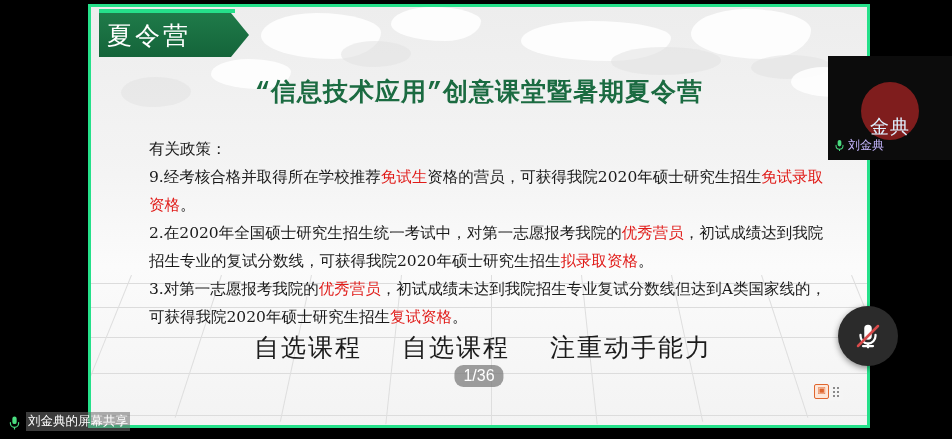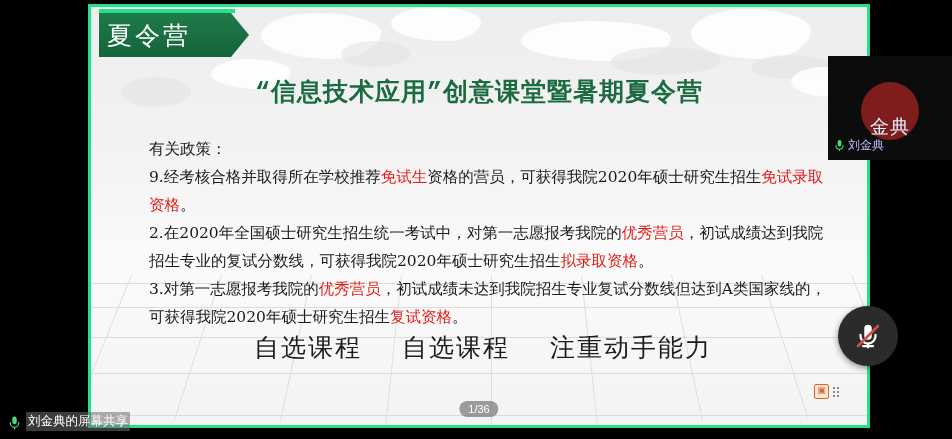--- a/index.html
+++ b/index.html
@@ -45,22 +45,22 @@
              font-family:"DejaVu Serif","Liberation Serif",serif;}
   #body-copy .para{margin:0 0 0 16px;}
   #body-copy .hi{color:#e01b18;}
 
   
   #slogans{position:absolute;left:0;right:0;top:324px;display:flex;justify-content:center;gap:40px;
            color:#1c1c1c;font-size:25px;letter-spacing:2px;
            font-family:"DejaVu Serif","Liberation Serif",serif;padding-left:8px;}
 
   
-  #page-indicator{position:absolute;left:50%;transform:translateX(-50%);top:394px;
-                  background:rgba(120,120,120,.72);color:#fff;font-size:11px;
+  #page-indicator{position:absolute;left:50%;transform:translateX(-50%);top:358px;
+                  background:rgba(120,120,120,.72);color:#fff;font-size:16px;
                   padding:2px 9px;border-radius:9px;}
 
   
   #app-chip{position:absolute;right:24px;bottom:24px;display:flex;align-items:center;gap:4px;
             background:rgba(245,245,245,.85);padding:2px 4px;border-radius:2px;}
   #app-chip .glyph{width:13px;height:13px;border:1.5px solid #e0662e;border-radius:2px;
                    color:#e0662e;font-size:9px;line-height:11px;text-align:center;background:#fde7da;}
   #app-chip .dots{display:grid;grid-template-columns:2px 2px;gap:2px;}
   #app-chip .dots i{width:2px;height:2px;background:#8a8a8a;display:block;}
 

